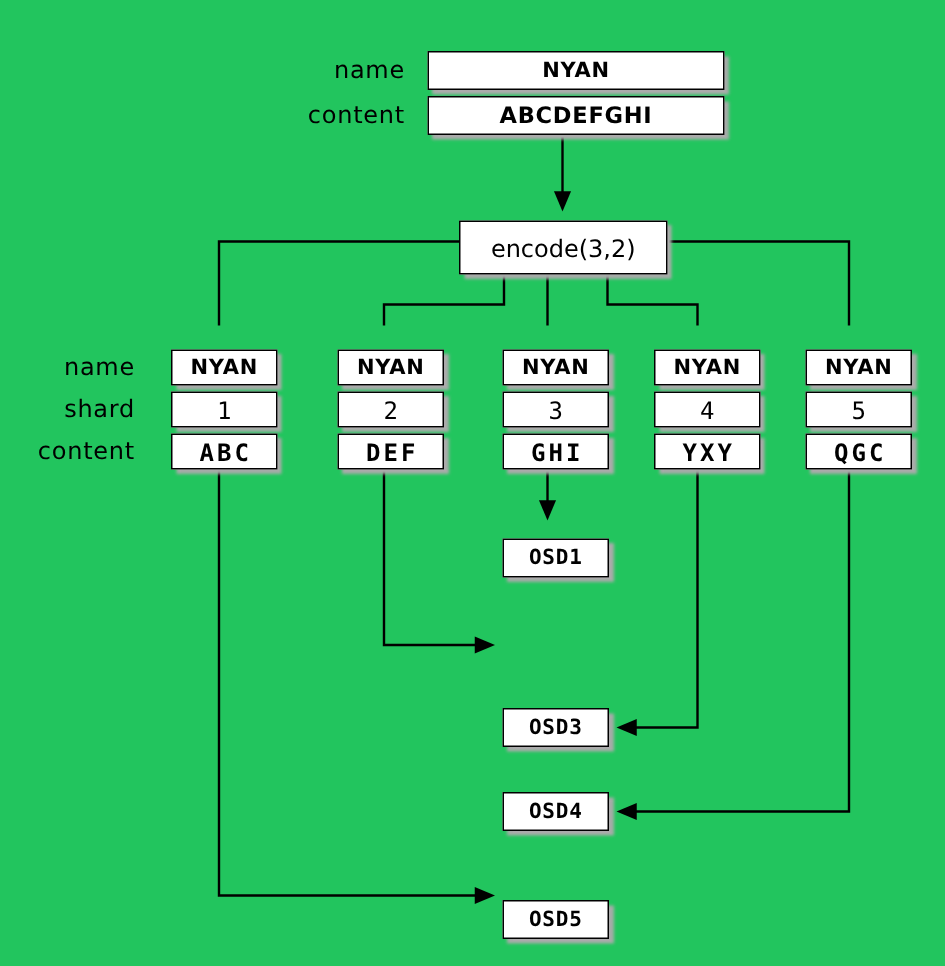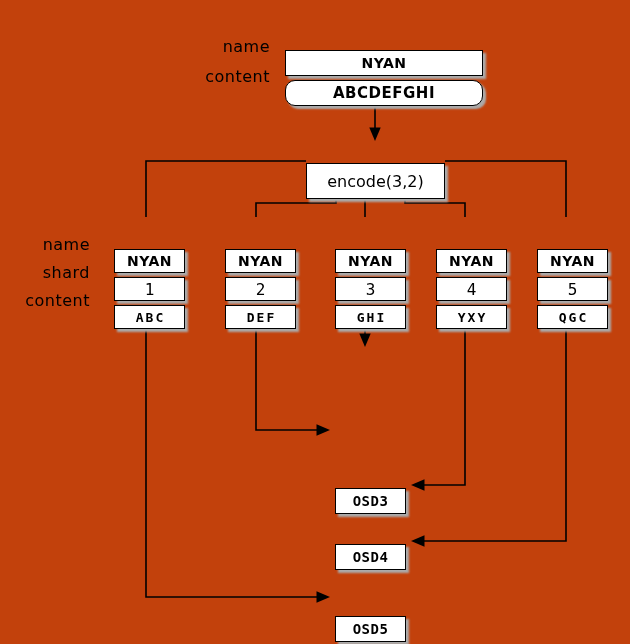--- a/index.html
+++ b/index.html
@@ -5,54 +5,53 @@
   html, body {
     margin: 0;
     padding: 0;
     background: #fdfdfd;
     font-family: "DejaVu Sans", "Liberation Sans", sans-serif;
   }
   .canvas {
     position: relative;
     width: 630px;
     height: 644px;
-    background: #c2410c;
+    background: #22c55e;
     overflow: hidden;
   }
   .lines {
     position: absolute;
     left: 0; top: 0;
     width: 630px; height: 644px;
     z-index: 1;
   }
   .box {
     position: absolute;
     box-sizing: border-box;
     background: #ffffff;
     border: 1.5px solid #000000;
     box-shadow: 3px 3px 2px #ababab;
     display: flex;
     align-items: center;
     justify-content: center;
     z-index: 2;
     color: #000000;
-    margin-top: 16px;
   }
   .lbl {
     position: absolute;
     text-align: right;
     color: #000000;
     font-size: 16px;
     letter-spacing: 0.5px;
     z-index: 2;
   }
   .bold-sans  { font-weight: bold; font-size: 14px; letter-spacing: 0.5px; }
-  .bold-sans-lg { font-weight: bold; font-size: 15px; letter-spacing: 0.5px; border-radius: 10px; }
+  .bold-sans-lg { font-weight: bold; font-size: 15px; letter-spacing: 0.5px; }
   .mono-num   { font-family: "DejaVu Sans Mono", "Liberation Mono", monospace; font-size: 16px; }
-  .mono-code  { font-family: "DejaVu Sans Mono", "Liberation Mono", monospace; font-weight: bold; font-size: 13px; letter-spacing: 2px; text-indent: 2px; }
+  .mono-code  { font-family: "DejaVu Sans Mono", "Liberation Mono", monospace; font-weight: bold; font-size: 16px; letter-spacing: 2px; text-indent: 2px; }
   .mono-osd   { font-family: "DejaVu Sans Mono", "Liberation Mono", monospace; font-weight: bold; font-size: 14px; letter-spacing: 0.5px; }
   .encode-txt { font-size: 16px; }
 
   
   .b-top-name    { left: 285px; top: 34px;  width: 198px; height: 26px; }
   .b-top-content { left: 285px; top: 64px;  width: 198px; height: 26px; }
   .b-encode      { left: 306px; top: 147px; width: 139px; height: 36px; }
 
   
   .l-top-name    { left: 150px; top: 34px; width: 120px; line-height: 26px; }
@@ -179,20 +178,23 @@
       <span>NYAN</span>
     </div>
     <div class="box r-shard mono-num">
       <span>5</span>
     </div>
     <div class="box r-content mono-code">
       <span>QGC</span>
     </div>
   </div>
 
+  <div class="box b-osd osd-1 mono-osd">
+    <span>OSD1</span>
+  </div>
   <div class="box b-osd osd-3 mono-osd">
     <span>OSD3</span>
   </div>
   <div class="box b-osd osd-4 mono-osd">
     <span>OSD4</span>
   </div>
   <div class="box b-osd osd-5 mono-osd">
     <span>OSD5</span>
   </div>
 

